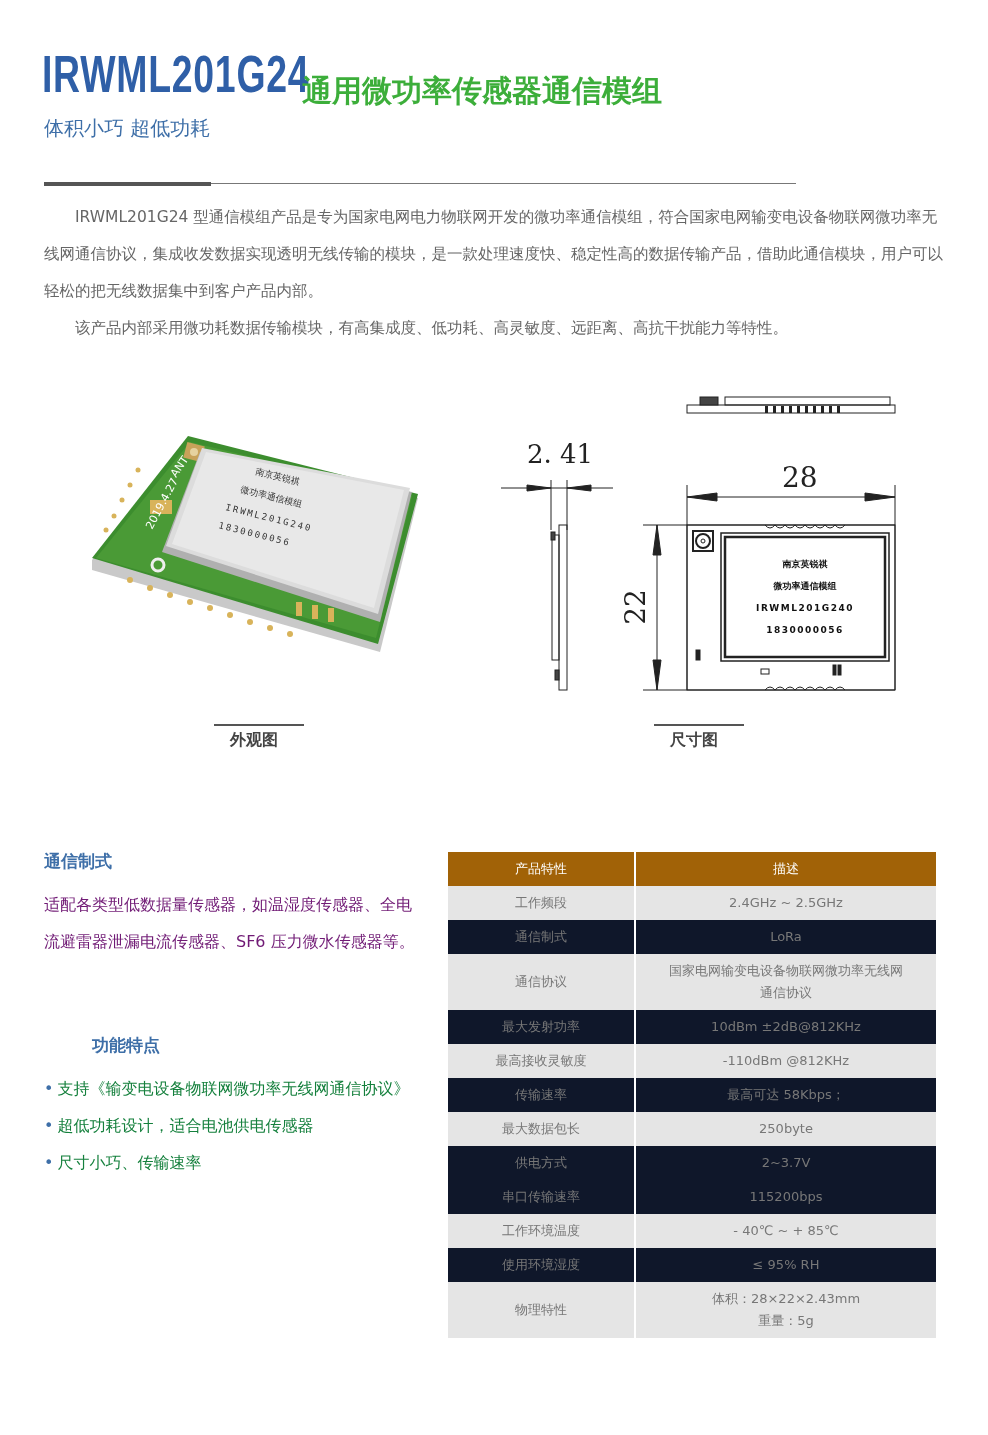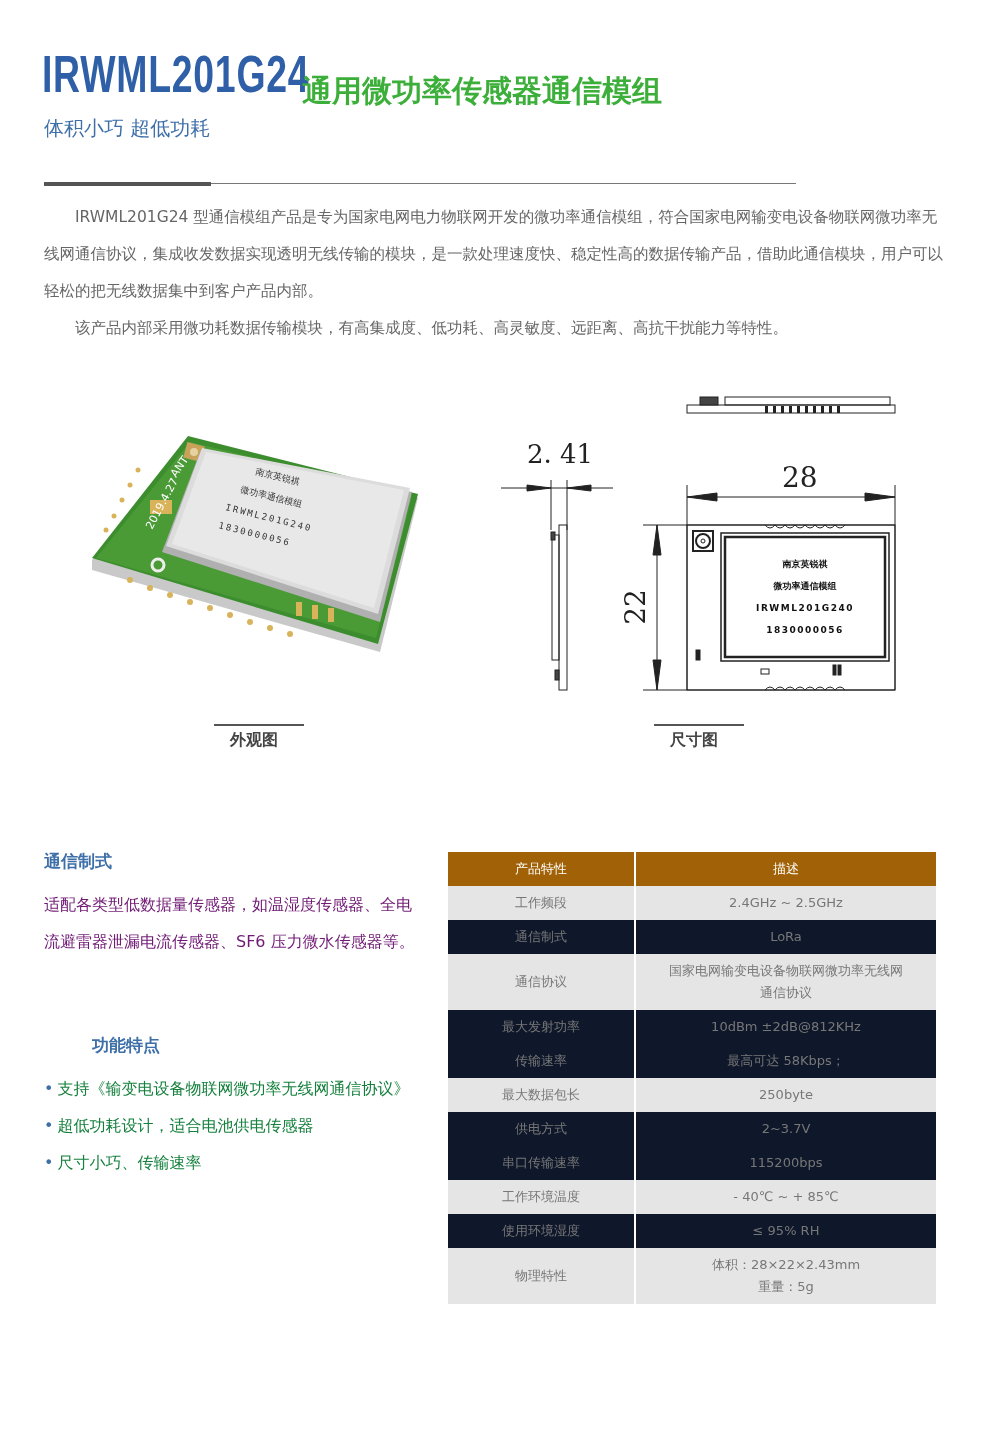--- a/index.html
+++ b/index.html
@@ -217,20 +217,24 @@
         <td class="c1">通信协议</td>
         <td>
           <div>国家电网输变电设备物联网微功率无线网</div>
           <div>通信协议</div>
         </td>
       </tr>
     <tr class="even">
         <td class="c1">最大发射功率</td>
         <td>10dBm ±2dB@812KHz</td>
       </tr>
+    <tr class="odd">
+        <td class="c1">最高接收灵敏度</td>
+        <td>-110dBm @812KHz</td>
+      </tr>
     <tr class="even">
         <td class="c1">传输速率</td>
         <td>最高可达 58Kbps；</td>
       </tr>
     <tr class="odd">
         <td class="c1">最大数据包长</td>
         <td>250byte</td>
       </tr>
     <tr class="even">
         <td class="c1">供电方式</td>

